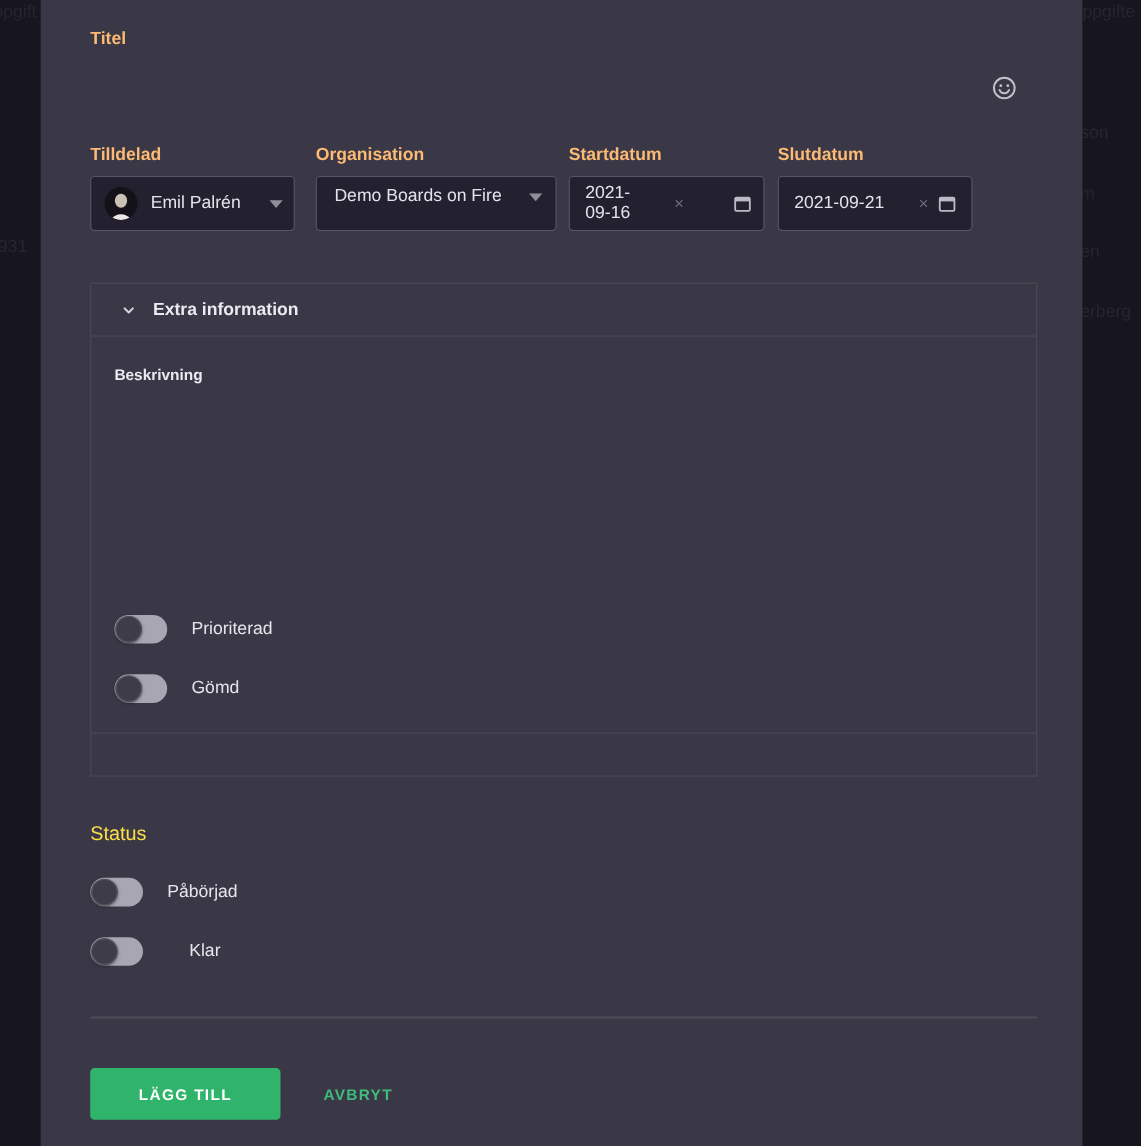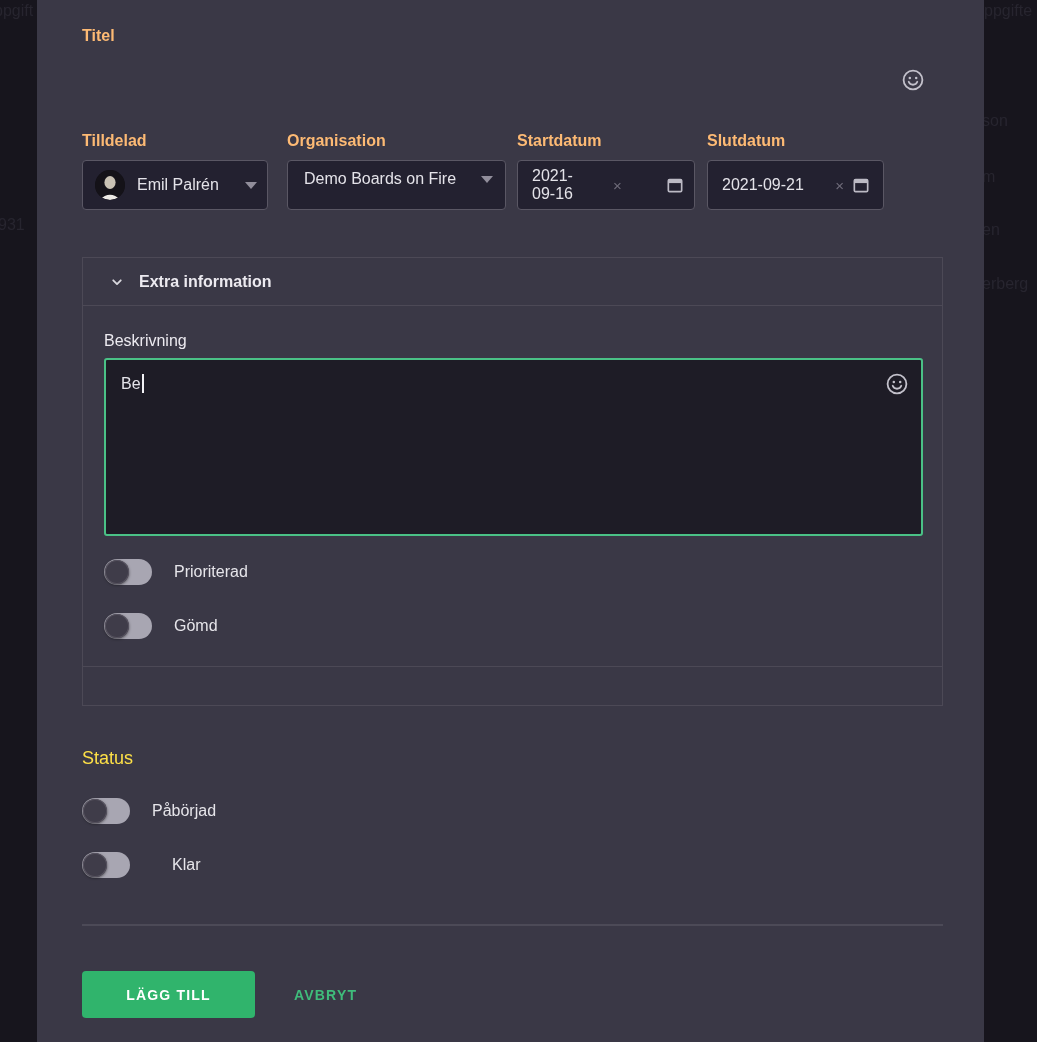--- a/index.html
+++ b/index.html
@@ -38,21 +38,21 @@
   .caret{width:0;height:0;border-left:6px solid transparent;border-right:6px solid transparent;
          border-top:7px solid #918e9b;margin-left:auto;}
   .clear-x{color:#6f6c7a;font-size:15px;margin-left:auto;padding:0 7px 0 4px;cursor:default;}
   .cal-icon{color:#bcbac4;display:flex;}
 
   .panel{position:absolute;left:45px;top:257px;width:861px;height:410px;border:1px solid #4c4956;}
   .panel-header{position:relative;height:48px;border-bottom:1px solid #4c4956;display:flex;align-items:center;}
   .chev{margin-left:24px;display:flex;color:#d8d7dd;}
   .panel-title{margin-left:12px;font-size:16px;font-weight:700;color:#eceaf0;}
 
-  .desc-label{position:absolute;left:21px;top:74px;font-size:16px;font-weight:400;color:#eceaf0;}
+  .desc-label{position:absolute;left:21px;top:74px;font-size:14px;font-weight:700;color:#eceaf0;}
   .desc-box{position:absolute;left:21px;top:100px;width:819px;height:178px;background:#1e1c26;
             border:2px solid #4ac186;border-radius:3px;color:#e4e3e9;font-size:16px;padding:14px 44px 14px 15px;}
   .caret-bar{display:inline-block;width:2px;height:19px;background:#f2f1f5;vertical-align:-4px;margin-left:1px;}
   .desc-smiley{right:12px;top:12px;position:absolute;}
 
   .toggle-row{position:absolute;display:flex;align-items:center;}
   .toggle{width:48px;height:26px;border-radius:13px;background:#a8a6b2;position:relative;flex:0 0 48px;cursor:pointer;}
   .knob{position:absolute;left:1px;top:1px;width:24px;height:24px;border-radius:50%;background:#3f3c49;
         box-shadow:0 1px 3px rgba(0,0,0,.55), inset 0 0 0 1px #56525f;}
   .toggle-label{margin-left:22px;font-size:16px;color:#e6e5ea;}
@@ -152,31 +152,20 @@
       <div class="panel-header">
         <span class="chev">
           <svg width="20" height="20" viewBox="0 0 24 24">
               <polyline points="7.5,10 12,14.5 16.5,10" fill="none" stroke="currentColor" stroke-width="2.2" stroke-linecap="round" stroke-linejoin="round"></polyline>
             </svg>
         </span>
         <span class="panel-title">Extra information</span>
       </div>
 
       <div class="desc-label">Beskrivning</div>
-      <div class="desc-box">
-        <span>Be</span><span class="caret-bar"></span>
-        <span class="smiley desc-smiley">
-          <svg width="24" height="24" viewBox="0 0 24 24">
-              <circle cx="12" cy="12" r="9.4" fill="none" stroke="currentColor" stroke-width="1.8"></circle>
-              <circle cx="8.8" cy="9.9" r="1.25" fill="currentColor"></circle>
-              <circle cx="15.2" cy="9.9" r="1.25" fill="currentColor"></circle>
-              <path d="M7.7 13.8a4.6 4.6 0 0 0 8.6 0" fill="none" stroke="currentColor" stroke-width="1.8" stroke-linecap="round"></path>
-            </svg>
-        </span>
-      </div>
 
       <div class="toggle-row p-row1">
         <span class="toggle">
             <span class="knob"></span>
           </span>
         <span class="toggle-label">Prioriterad</span>
       </div>
       <div class="toggle-row p-row2">
         <span class="toggle">
             <span class="knob"></span>

